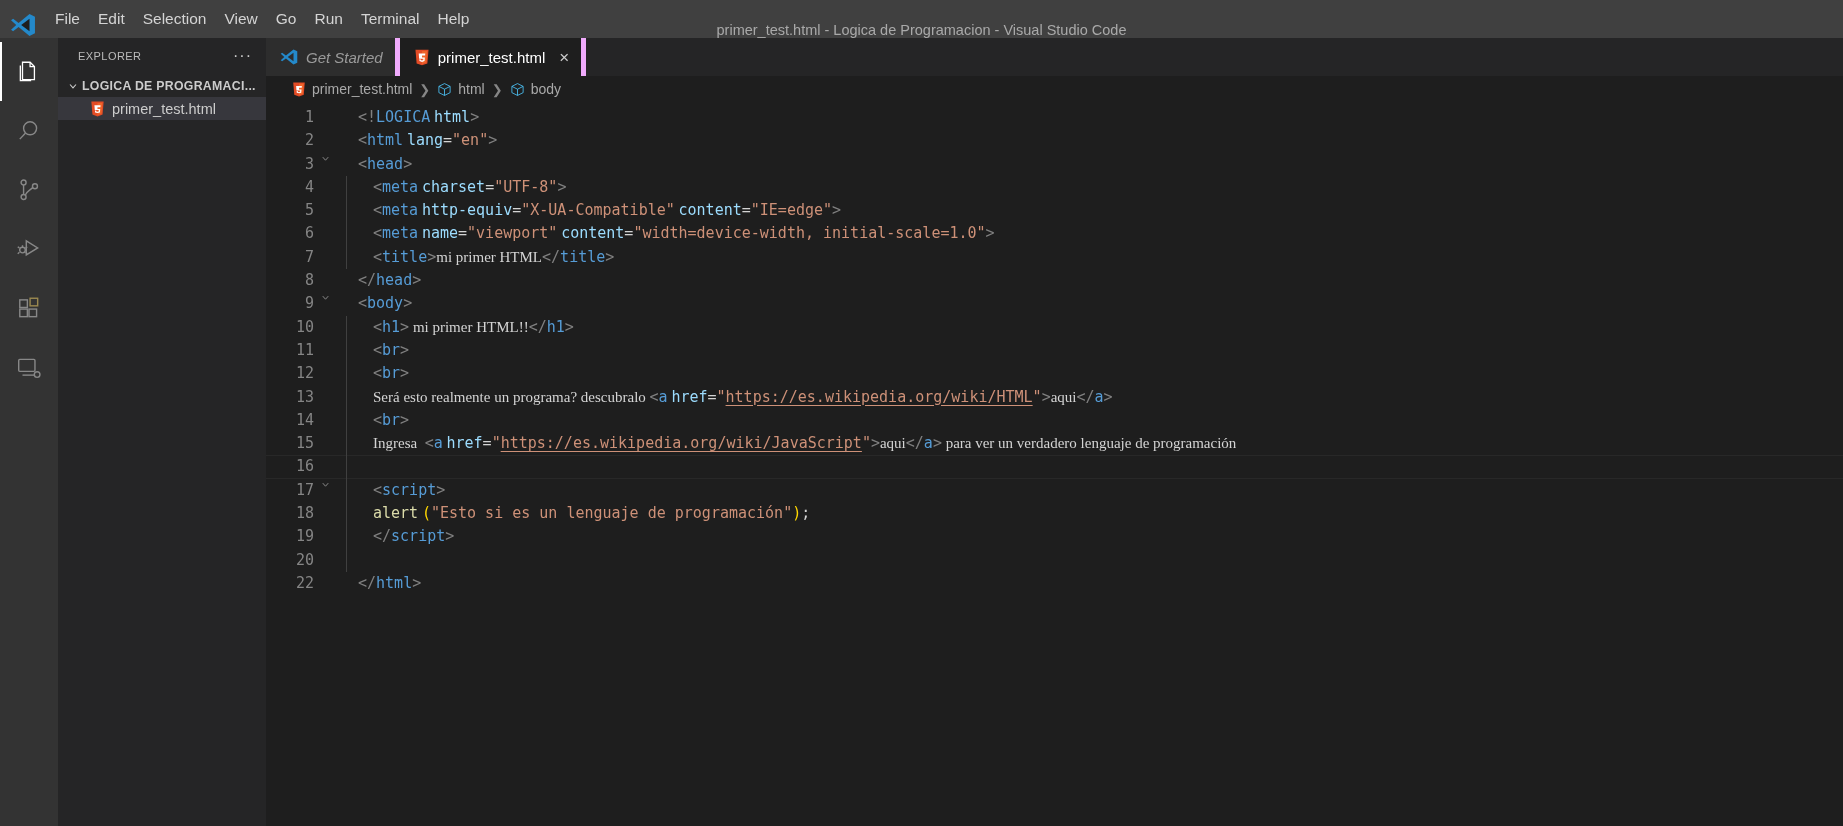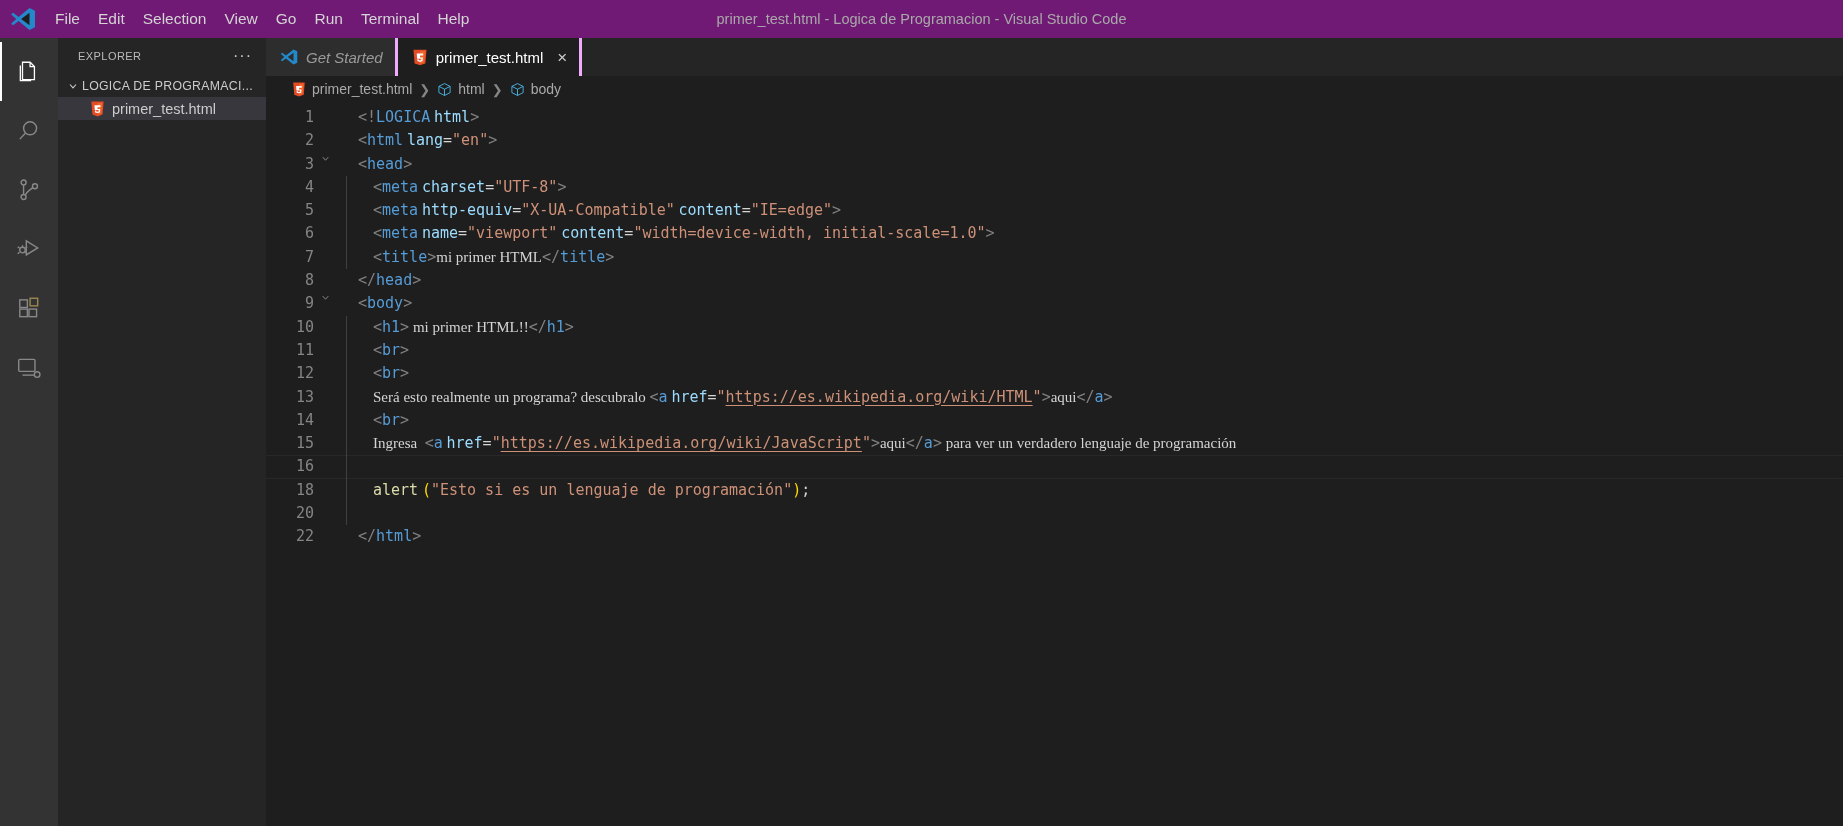--- a/index.html
+++ b/index.html
@@ -7,22 +7,22 @@
     width: 1843px; height: 826px;
     background: #1e1e1e;
     font-family: "Liberation Sans", sans-serif;
     overflow: hidden;
   }
   body { display: flex; flex-direction: column; }
 
   
   #titlebar {
     height: 38px; flex: 0 0 38px;
-    background: #701a75;
-    display: flex; align-items: center;
+    background: #404040;
+    display: flex; align-items: flex-end;
     position: relative;
     color: #cccccc;
   }
   #vscode-logo { width: 46px; display: flex; align-items: center; justify-content: center; }
   #vscode-logo svg { display: block; }
   #menubar { display: flex; align-items: center; height: 100%; }
   .menu-item {
     padding: 0 9px; height: 100%;
     display: flex; align-items: center;
     font-size: 15.5px; color: #d4d4d4;
@@ -72,39 +72,39 @@
   #sidebar-actions {
     font-size: 16px; color: #cccccc; letter-spacing: 1px;
     padding: 0 6px; cursor: pointer; line-height: 10px;
   }
   .folder-row {
     height: 23px; display: flex; align-items: center;
     padding-left: 6px; cursor: pointer;
   }
   .twisty { width: 18px; display: flex; align-items: center; justify-content: center; }
   .folder-name {
-    font-size: 12.3px; font-weight: normal; letter-spacing: .3px;
+    font-size: 12.3px; font-weight: bold; letter-spacing: .3px;
     color: #cccccc; white-space: nowrap; overflow: hidden;
   }
   .file-row {
     height: 23px; display: flex; align-items: center;
     padding-left: 32px; cursor: pointer;
     background: #37373d;
   }
   .file-icon { width: 22px; display: flex; align-items: center; }
   .file-name { font-size: 14.5px; color: #cccccc; white-space: nowrap; }
 
   
   #editorarea { flex: 1 1 auto; display: flex; flex-direction: column; min-width: 0; background: #1e1e1e; }
 
   #tabbar { height: 38px; flex: 0 0 38px; background: #252526; display: flex; }
   .tab {
     display: flex; align-items: center; gap: 8px;
     padding: 0 12px 0 14px; height: 100%;
-    border-right: 3px solid #f0abfc;
+    border-right: 5px solid #f0abfc;
     cursor: pointer; position: relative; min-width: 0;
   }
   .tab.inactive { background: #2d2d2d; color: #8a8a8a; }
   .tab.active { background: #1e1e1e; color: #ffffff; }
   .tab.active::before {
     content: ""; position: absolute; left: 0; right: 0; top: 0; height: 1px; background: #1e1e1e;
   }
   .tab-label { font-size: 15px; white-space: nowrap; }
   .tab.inactive .tab-label { font-style: italic; color: #9a9a9a; }
   .tab-close { font-size: 17px; color: #cccccc; padding-left: 6px; line-height: 1; cursor: pointer; }
@@ -331,18 +331,22 @@
         <div class="code-line"><div class="ln">9</div><div class="fold"><svg width="11" height="11" viewBox="0 0 16 16" fill="none" stroke="#8a8a8a" stroke-width="1.4" style="display:block;margin:auto">
               <path d="M4 6 L8 10.5 L12 6"></path>
             </svg></div><div class="nog"></div><div class="ctext"><span class="t-punct">&lt;</span><span class="t-tag">body</span><span class="t-punct">&gt;</span></div></div>
         <div class="code-line"><div class="ln">10</div><div class="fold"></div><div class="indentguide"></div><div class="ctext"><span class="t-text">    </span><span class="t-punct">&lt;</span><span class="t-tag">h1</span><span class="t-punct">&gt;</span><span class="t-text"> mi primer HTML!!</span><span class="t-punct">&lt;/</span><span class="t-tag">h1</span><span class="t-punct">&gt;</span></div></div>
         <div class="code-line"><div class="ln">11</div><div class="fold"></div><div class="indentguide"></div><div class="ctext"><span class="t-text">    </span><span class="t-punct">&lt;</span><span class="t-tag">br</span><span class="t-punct">&gt;</span></div></div>
         <div class="code-line"><div class="ln">12</div><div class="fold"></div><div class="indentguide"></div><div class="ctext"><span class="t-text">    </span><span class="t-punct">&lt;</span><span class="t-tag">br</span><span class="t-punct">&gt;</span></div></div>
         <div class="code-line"><div class="ln">13</div><div class="fold"></div><div class="indentguide"></div><div class="ctext"><span class="t-text">    Será esto realmente un programa? descubralo </span><span class="t-punct">&lt;</span><span class="t-tag">a</span><span class="t-text"> </span><span class="t-attr">href</span><span class="t-eq">=</span><span class="t-str">"</span><span class="t-link">https://es.wikipedia.org/wiki/HTML</span><span class="t-str">"</span><span class="t-punct">&gt;</span><span class="t-text">aqui</span><span class="t-punct">&lt;/</span><span class="t-tag">a</span><span class="t-punct">&gt;</span></div></div>
         <div class="code-line"><div class="ln">14</div><div class="fold"></div><div class="indentguide"></div><div class="ctext"><span class="t-text">    </span><span class="t-punct">&lt;</span><span class="t-tag">br</span><span class="t-punct">&gt;</span></div></div>
         <div class="code-line"><div class="ln">15</div><div class="fold"></div><div class="indentguide"></div><div class="ctext"><span class="t-text">    Ingresa  </span><span class="t-punct">&lt;</span><span class="t-tag">a</span><span class="t-text"> </span><span class="t-attr">href</span><span class="t-eq">=</span><span class="t-str">"</span><span class="t-link">https://es.wikipedia.org/wiki/JavaScript</span><span class="t-str">"</span><span class="t-punct">&gt;</span><span class="t-text">aqui</span><span class="t-punct">&lt;/</span><span class="t-tag">a</span><span class="t-punct">&gt;</span><span class="t-text"> para ver un verdadero lenguaje de programación</span></div></div>
         <div class="code-line cursorline"><div class="ln">16</div><div class="fold"></div><div class="indentguide"></div><div class="ctext"></div></div>
+        <div class="code-line"><div class="ln">17</div><div class="fold"><svg width="11" height="11" viewBox="0 0 16 16" fill="none" stroke="#8a8a8a" stroke-width="1.4" style="display:block;margin:auto">
+              <path d="M4 6 L8 10.5 L12 6"></path>
+            </svg></div><div class="indentguide"></div><div class="ctext"><span class="t-text">    </span><span class="t-punct">&lt;</span><span class="t-tag">script</span><span class="t-punct">&gt;</span></div></div>
         <div class="code-line"><div class="ln">18</div><div class="fold"></div><div class="indentguide"></div><div class="ctext"><span class="t-text">    </span><span class="t-fn">alert</span><span class="t-text"> </span><span class="t-paren">(</span><span class="t-str">"Esto si es un lenguaje de programación"</span><span class="t-paren">)</span><span class="t-semi">;</span></div></div>
+        <div class="code-line"><div class="ln">19</div><div class="fold"></div><div class="indentguide"></div><div class="ctext"><span class="t-text">    </span><span class="t-punct">&lt;/</span><span class="t-tag">script</span><span class="t-punct">&gt;</span></div></div>
         <div class="code-line"><div class="ln">20</div><div class="fold"></div><div class="indentguide"></div><div class="ctext"></div></div>
         <div class="code-line"><div class="ln">22</div><div class="fold"></div><div class="nog"></div><div class="ctext"><span class="t-punct">&lt;/</span><span class="t-tag">html</span><span class="t-punct">&gt;</span></div></div>
       </div>
   </div>
 </div>
 
 </body></html>

